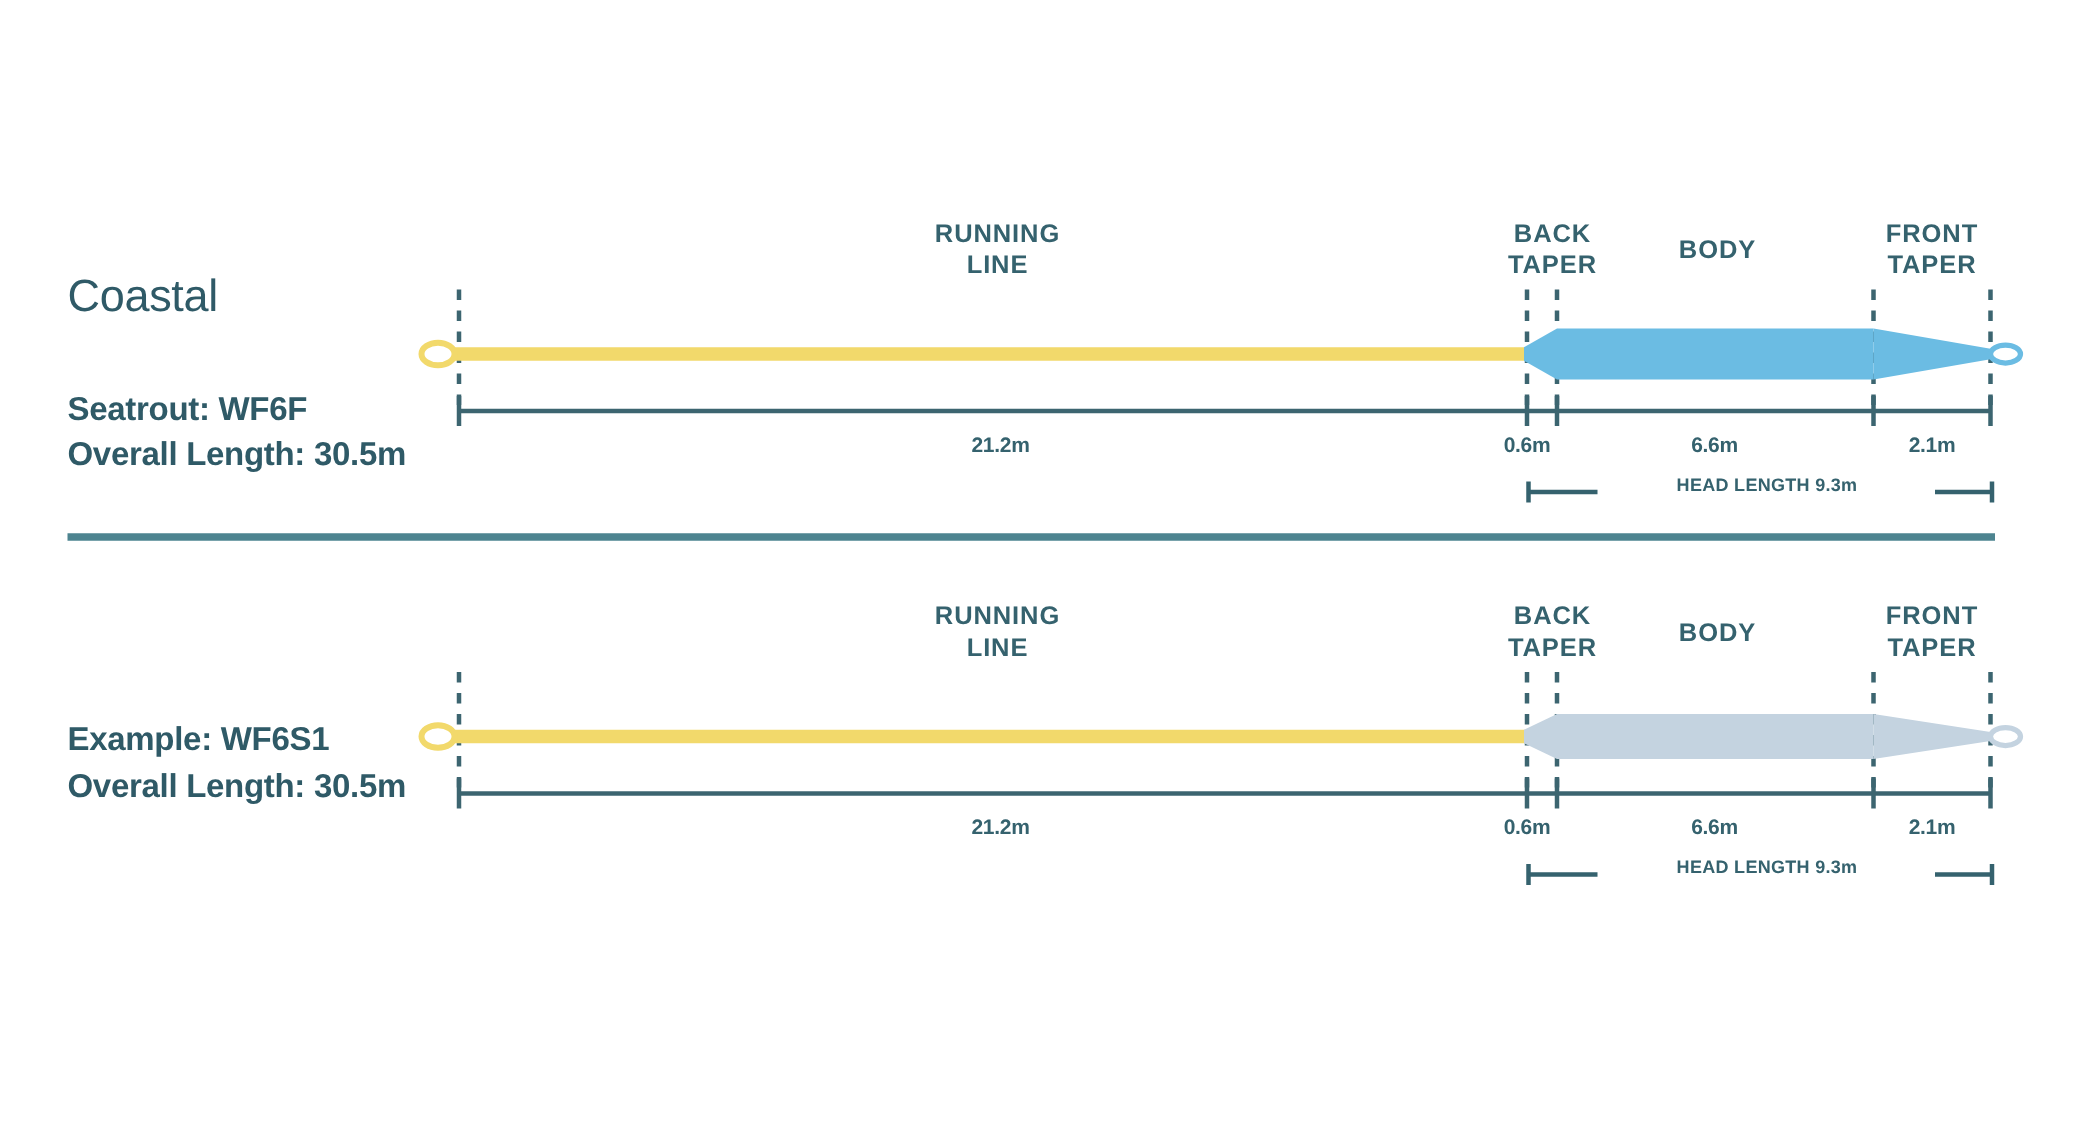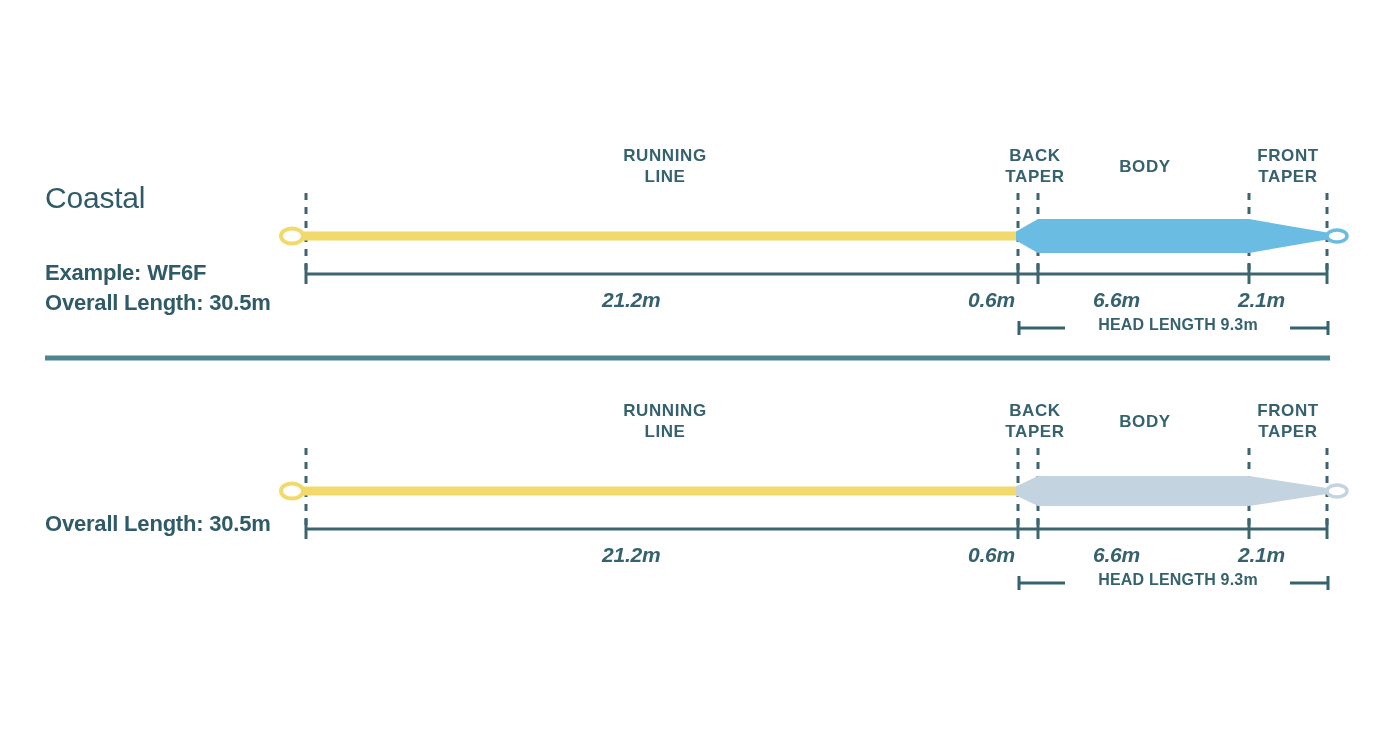--- a/index.html
+++ b/index.html
@@ -25,26 +25,26 @@
     font-size:22px;font-weight:bold;letter-spacing:-0.2px;
     color:#2f5a67;line-height:30px;
   }
   
   .section-cap{
     font-size:17px;font-weight:bold;letter-spacing:0.6px;
     color:#35626e;text-align:center;line-height:21px;
   }
   
   .measure{
-    font-size:21px;font-weight:bold;letter-spacing:-0.2px;
-    color:#35626e;text-align:left;font-style:italic;
+    font-size:14px;font-weight:bold;letter-spacing:-0.2px;
+    color:#35626e;text-align:center;
   }
   
   .head-cap{
-    font-size:16px;font-weight:bold;letter-spacing:0.2px;
+    font-size:12px;font-weight:bold;letter-spacing:0.2px;
     color:#35626e;text-align:center;
   }
 </style>
 </head>
 <body>
 
 <div class="canvas">
 
   <svg class="diagram" viewBox="0 0 1392 752">
     <defs>
@@ -126,41 +126,42 @@
       <g stroke="#35626e" stroke-width="3">
         <line x1="1019" y1="576" x2="1019" y2="590"></line>
         <line x1="1019" y1="583" x2="1065" y2="583"></line>
         <line x1="1290" y1="583" x2="1328" y2="583"></line>
         <line x1="1328" y1="576" x2="1328" y2="590"></line>
       </g>
     </g>
   </svg>
 
   <div class="txt title-line" style="left:45px;top:180px;">Coastal</div>
-  <div class="txt sub-line" style="left:45px;top:258px;">Example: WF6F</div>
+  <div class="txt sub-line" style="left:45px;top:258px;">Seatrout: WF6F</div>
   <div class="txt sub-line" style="left:45px;top:288px;">Overall Length: 30.5m</div>
 
   <div class="txt section-cap" style="left:600px;top:145px;width:130px;">RUNNING</div>
   <div class="txt section-cap" style="left:600px;top:166px;width:130px;">LINE</div>
 
   <div class="txt section-cap" style="left:975px;top:145px;width:120px;">BACK</div>
   <div class="txt section-cap" style="left:975px;top:166px;width:120px;">TAPER</div>
 
   <div class="txt section-cap" style="left:1085px;top:156px;width:120px;">BODY</div>
 
   <div class="txt section-cap" style="left:1228px;top:145px;width:120px;">FRONT</div>
   <div class="txt section-cap" style="left:1228px;top:166px;width:120px;">TAPER</div>
 
   <div class="txt measure" style="left:602px;top:288px;width:130px;">21.2m</div>
   <div class="txt measure" style="left:968px;top:288px;width:100px;">0.6m</div>
   <div class="txt measure" style="left:1093px;top:288px;width:100px;">6.6m</div>
   <div class="txt measure" style="left:1238px;top:288px;width:100px;">2.1m</div>
 
   <div class="txt head-cap" style="left:1065px;top:316px;width:226px;">HEAD LENGTH 9.3m</div>
 
+  <div class="txt sub-line" style="left:45px;top:478px;">Example: WF6S1</div>
   <div class="txt sub-line" style="left:45px;top:509px;">Overall Length: 30.5m</div>
 
   <div class="txt section-cap" style="left:600px;top:400px;width:130px;">RUNNING</div>
   <div class="txt section-cap" style="left:600px;top:421px;width:130px;">LINE</div>
 
   <div class="txt section-cap" style="left:975px;top:400px;width:120px;">BACK</div>
   <div class="txt section-cap" style="left:975px;top:421px;width:120px;">TAPER</div>
 
   <div class="txt section-cap" style="left:1085px;top:411px;width:120px;">BODY</div>
 

